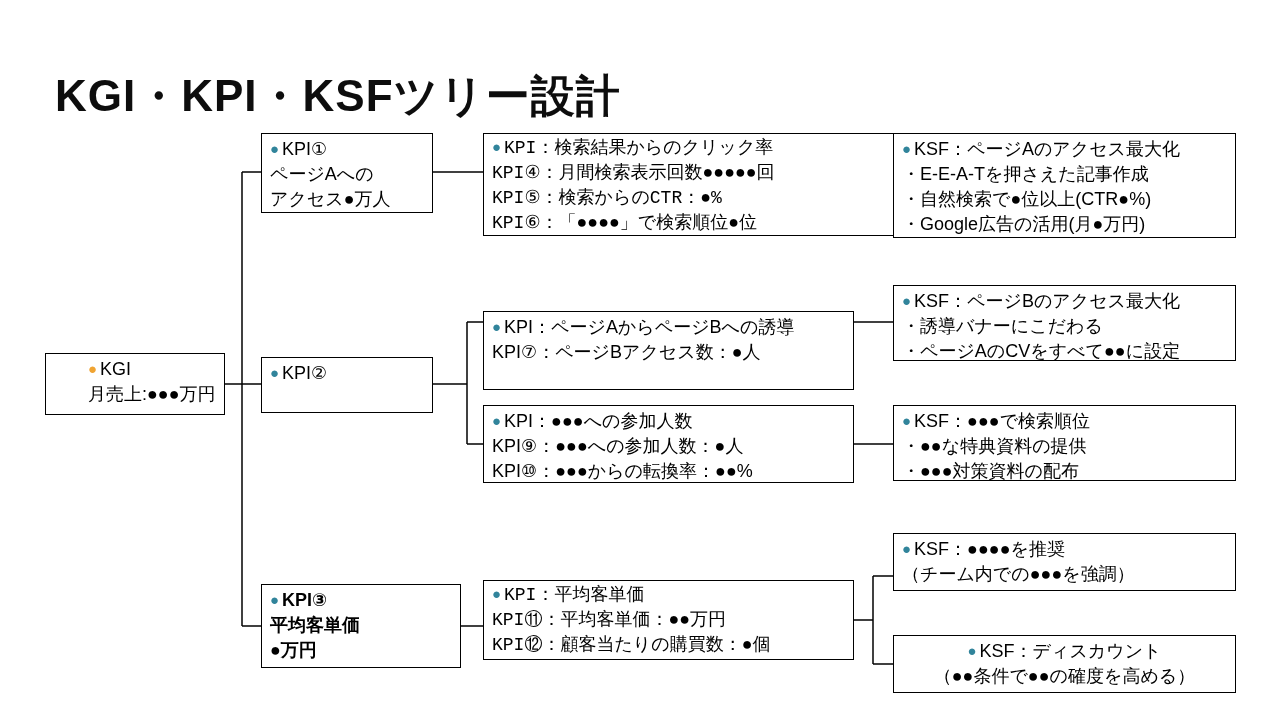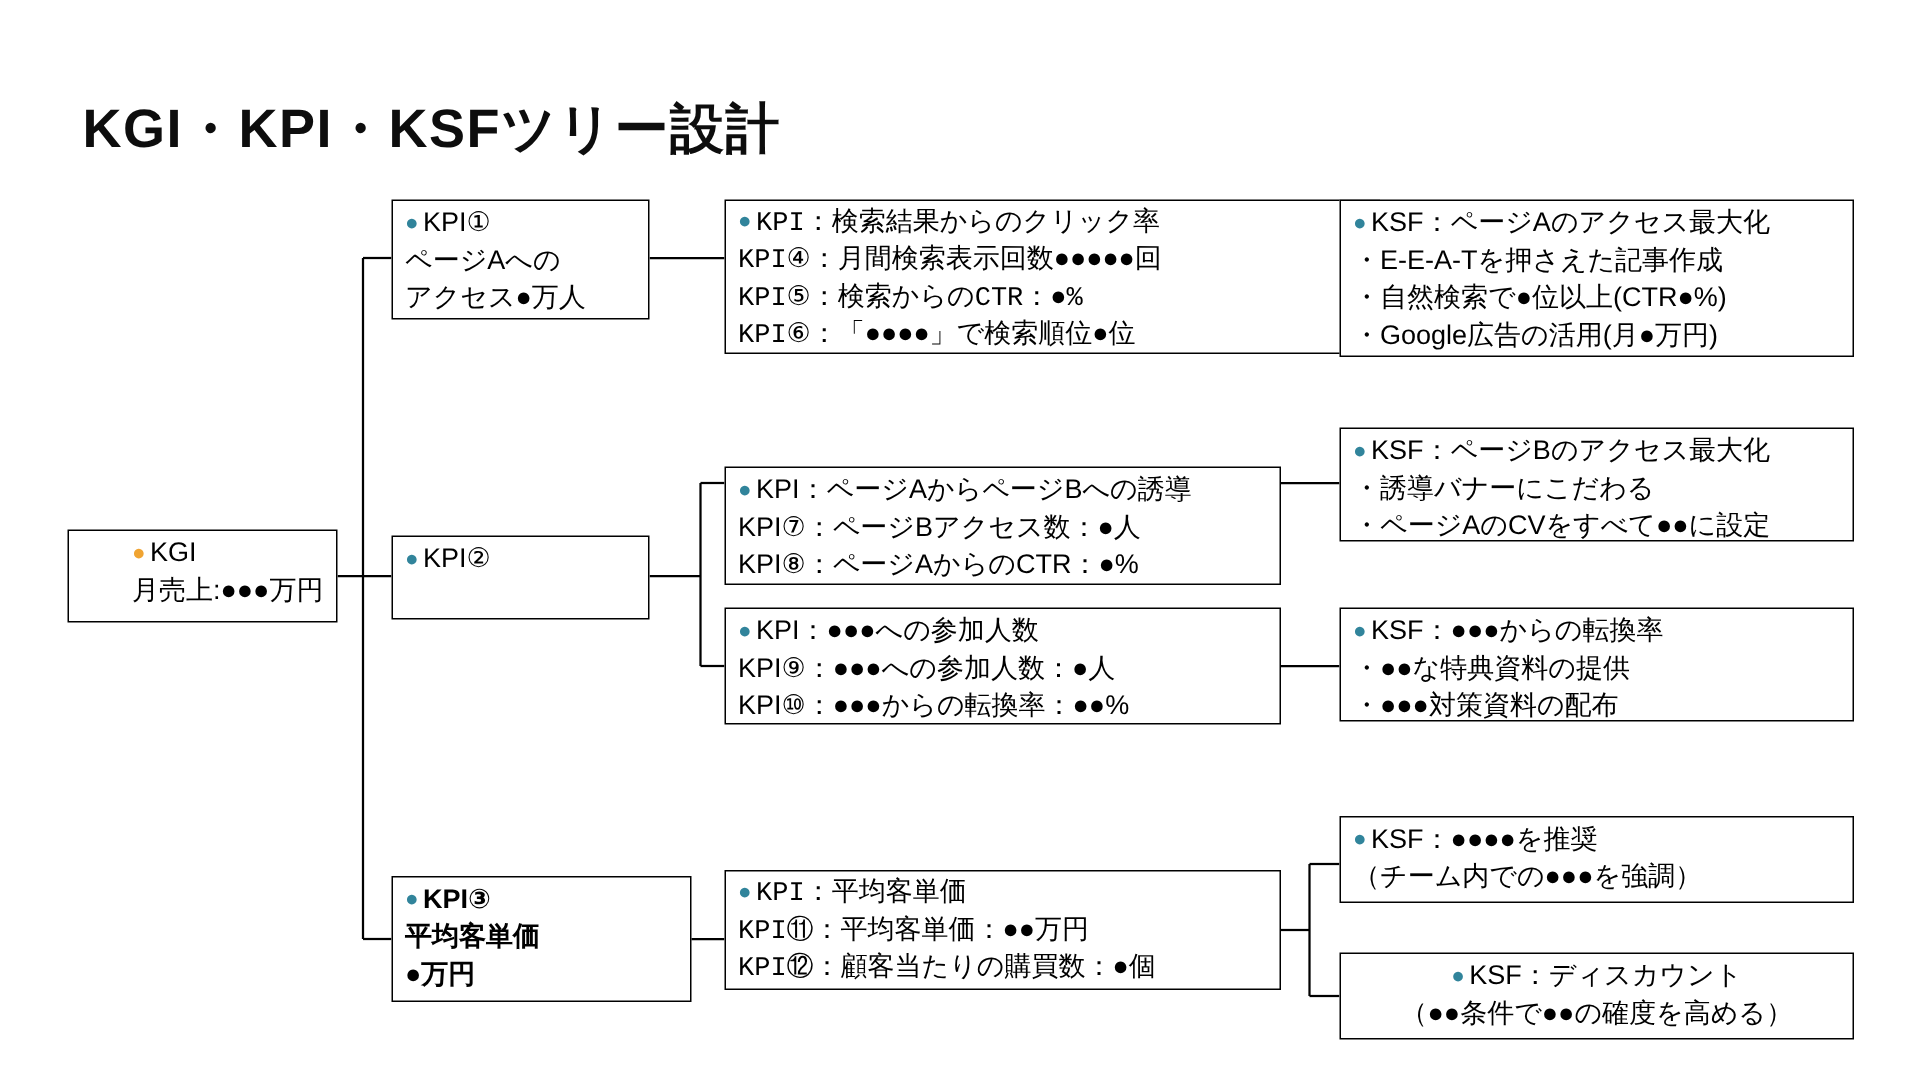--- a/index.html
+++ b/index.html
@@ -2,21 +2,21 @@
 <html style="--kgi_bullet: #F0A432; --kpi_bullet: #31849B; --line: #000000;"><head>
 <meta charset="utf-8">
 <style>
   html,body{margin:0;padding:0;}
   body{
     width:1280px;height:720px;position:relative;background:#ffffff;overflow:hidden;
     font-family:"Liberation Sans","DejaVu Sans",sans-serif;color:#000;
   }
   .page-title{
     position:absolute;left:55px;top:38px;
-    font-size:36px;font-weight:700;letter-spacing:1px;color:#0d0d0d;
+    font-size:44px;font-weight:700;letter-spacing:1px;color:#0d0d0d;
     white-space:nowrap;
   }
   svg.connectors{position:absolute;left:0;top:0;pointer-events:none;}
   .node{
     position:absolute;box-sizing:border-box;
     border:1.5px solid #000;background:#fff;
     padding:2px 8px;font-size:18px;line-height:25px;white-space:nowrap;
   }
   .node .row{white-space:nowrap;}
   .bullet{font-size:15px;margin-right:3px;vertical-align:1px;}
@@ -27,21 +27,21 @@
   #kpi1   {left:261px;top:133px; width:172px; height:80px;}
   #kpi2   {left:261px;top:357px; width:172px; height:56px;}
   #kpi3   {left:261px;top:584px; width:200px; height:84px;font-weight:bold;}
   #detail1{left:483px;top:133px; width:437px; height:103px;font-family:Liberation Mono, monospace;}
   #detail2{left:483px;top:283px; width:371px; height:79px;margin-top:28px;}
   #detail3{left:483px;top:405px; width:371px; height:78px;}
   #detail4{left:483px;top:580px; width:371px; height:80px;font-family:Liberation Mono, monospace;}
   #ksf1   {left:893px;top:133px; width:343px; height:105px;}
   #ksf2   {left:893px;top:285px; width:343px; height:76px;}
   #ksf3   {left:893px;top:405px; width:343px; height:76px;}
-  #ksf4   {left:893px;top:544px; width:343px; height:58px;}
+  #ksf4   {left:893px;top:533px; width:343px; height:58px;}
   #ksf5   {left:893px;top:635px; width:343px; height:58px;text-align:center;}
 </style>
 </head>
 <body>
 
 <h1 class="page-title">KGI・KPI・KSFツリー設計</h1>
 
 <svg class="connectors" width="1280" height="720" viewBox="0 0 1280 720" stroke="#000000" stroke-width="1.5" fill="none">
 
   <line x1="225" y1="384" x2="261" y2="384"></line>
@@ -90,21 +90,20 @@
 <div class="node" id="detail1">
   <div class="row"><span class="bullet bullet-kpi">●</span><span>KPI：検索結果からのクリック率</span></div>
   <div class="row">KPI④：月間検索表示回数●●●●●回</div>
   <div class="row">KPI⑤：検索からのCTR：●%</div>
   <div class="row">KPI⑥：「●●●●」で検索順位●位</div>
 </div>
 
 <div class="node" id="detail2">
   <div class="row"><span class="bullet bullet-kpi">●</span><span>KPI：ページAからページBへの誘導</span></div>
   <div class="row">KPI⑦：ページBアクセス数：●人</div>
-  <div class="row">KPI⑧：ページAからのCTR：●%</div>
 </div>
 
 <div class="node" id="detail3">
   <div class="row"><span class="bullet bullet-kpi">●</span><span>KPI：●●●への参加人数</span></div>
   <div class="row">KPI⑨：●●●への参加人数：●人</div>
   <div class="row">KPI⑩：●●●からの転換率：●●%</div>
 </div>
 
 <div class="node" id="detail4">
   <div class="row"><span class="bullet bullet-kpi">●</span><span>KPI：平均客単価</span></div>
@@ -119,21 +118,21 @@
   <div class="row">・Google広告の活用(月●万円)</div>
 </div>
 
 <div class="node" id="ksf2">
   <div class="row"><span class="bullet bullet-kpi">●</span><span>KSF：ページBのアクセス最大化</span></div>
   <div class="row">・誘導バナーにこだわる</div>
   <div class="row">・ページAのCVをすべて●●に設定</div>
 </div>
 
 <div class="node" id="ksf3">
-  <div class="row"><span class="bullet bullet-kpi">●</span><span>KSF：●●●からの転換率</span></div>
+  <div class="row"><span class="bullet bullet-kpi">●</span><span>KSF：●●●で検索順位</span></div>
   <div class="row">・●●な特典資料の提供</div>
   <div class="row">・●●●対策資料の配布</div>
 </div>
 
 <div class="node" id="ksf4">
   <div class="row"><span class="bullet bullet-kpi">●</span><span>KSF：●●●●を推奨</span></div>
   <div class="row">（チーム内での●●●を強調）</div>
 </div>
 
 <div class="node" id="ksf5">

